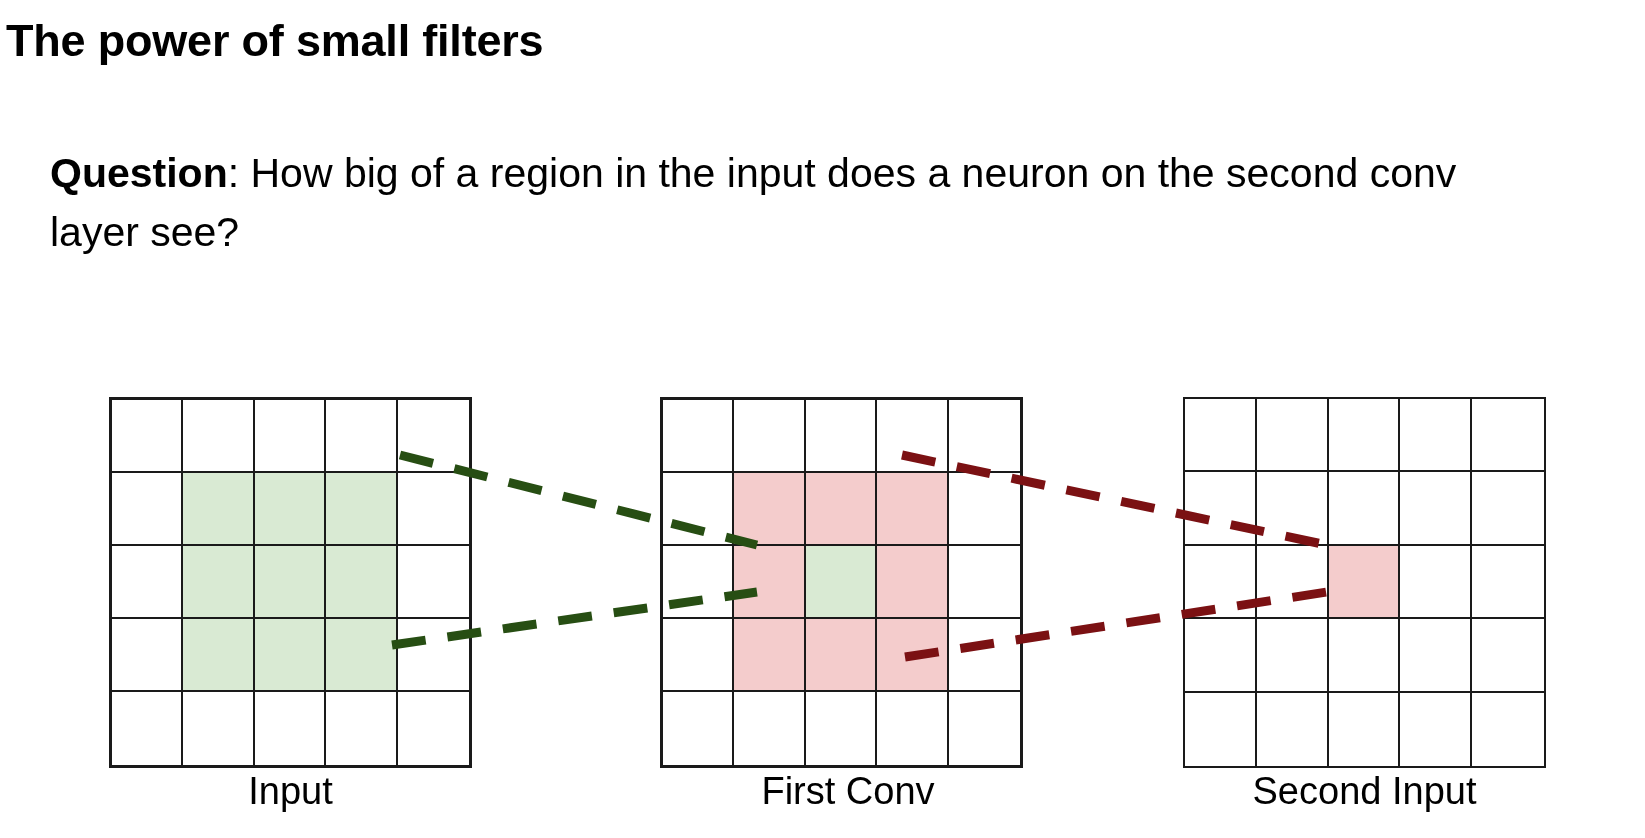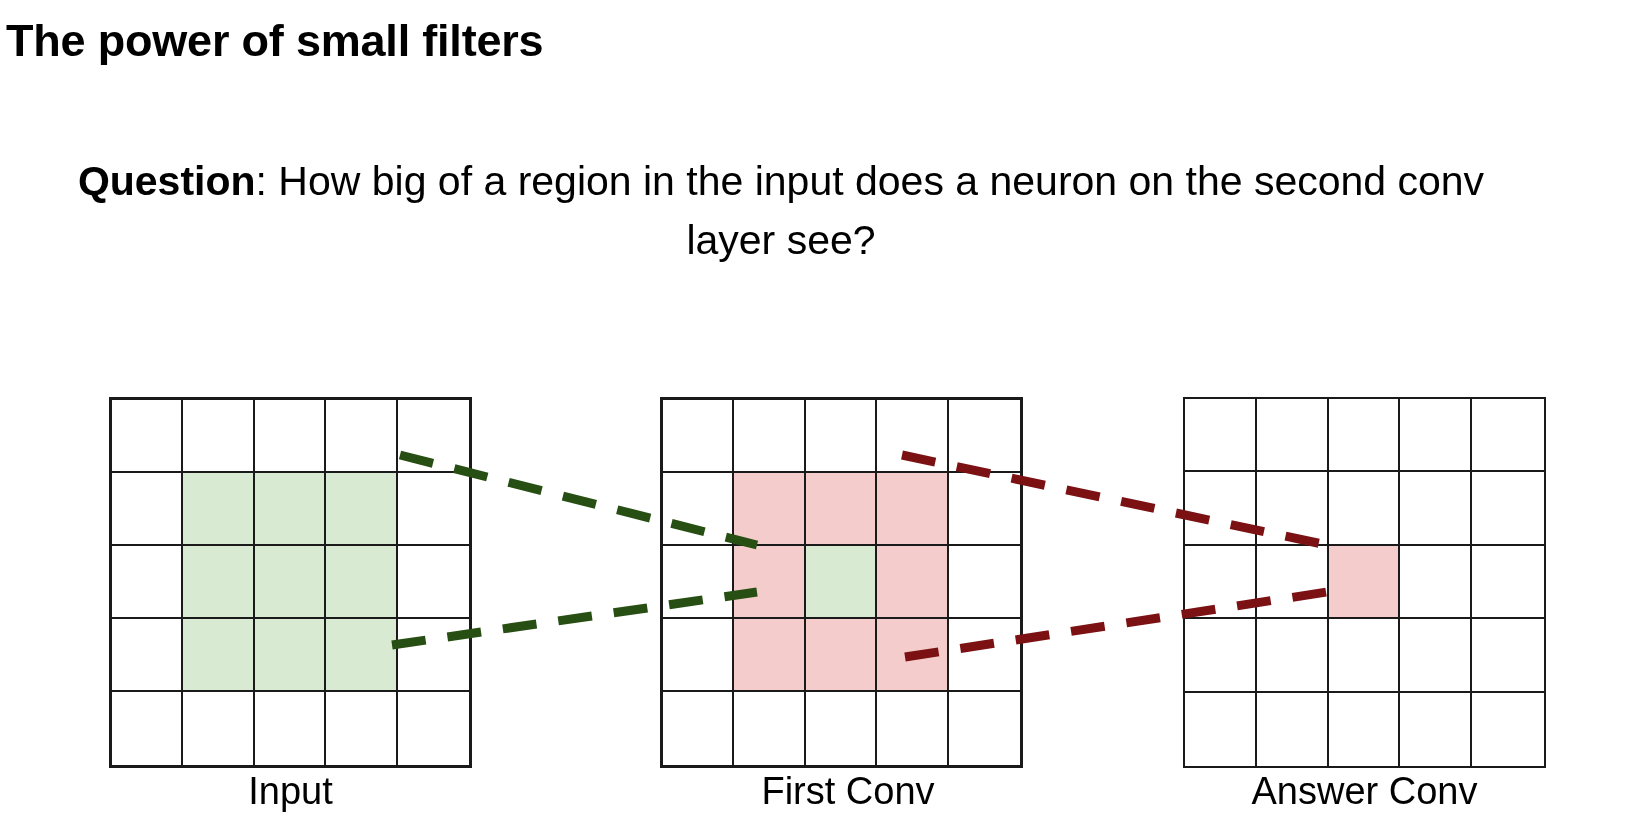--- a/index.html
+++ b/index.html
@@ -31,21 +31,21 @@
   
   #body-text {
     position: absolute;
     left: 46px;
     top: 140px;
     width: 1470px;
     font-size: 41px;
     line-height: 1.45;
   }
   #body-text .strong { font-weight: bold; }
-  #body-text p { margin: 12px; text-align: center; }
+  #body-text p { margin: 4px; }
 
   
   #diagram {
     position: absolute;
     left: 0;
     top: 0;
     width: 1402px;
     height: 838px;
   }
 
@@ -184,21 +184,21 @@
           <div class="cell"></div>
           <div class="cell"></div>
           <div class="cell"></div>
           <div class="cell lastcol"></div>
           <div class="cell lastrow"></div>
           <div class="cell lastrow"></div>
           <div class="cell lastrow"></div>
           <div class="cell lastrow"></div>
           <div class="cell lastcol lastrow"></div>
         </div>
-        <div class="grid-label" style="top: 375px;">Answer Conv</div>
+        <div class="grid-label" style="top: 375px;">Second Input</div>
       </div>
     </div>
   <svg id="connectors" viewBox="0 0 1645 838" xmlns="http://www.w3.org/2000/svg">
       <line x1="400" y1="455" x2="757" y2="545" stroke="#274e13" stroke-width="9" stroke-dasharray="34 22" stroke-linecap="butt"></line>
       <line x1="392" y1="645" x2="757" y2="592" stroke="#274e13" stroke-width="9" stroke-dasharray="34 22" stroke-linecap="butt"></line>
       <line x1="902" y1="455" x2="1327" y2="545" stroke="#7b1113" stroke-width="9" stroke-dasharray="34 22" stroke-linecap="butt"></line>
       <line x1="905" y1="657" x2="1327" y2="592" stroke="#7b1113" stroke-width="9" stroke-dasharray="34 22" stroke-linecap="butt"></line>
     </svg>
 </div>
 

